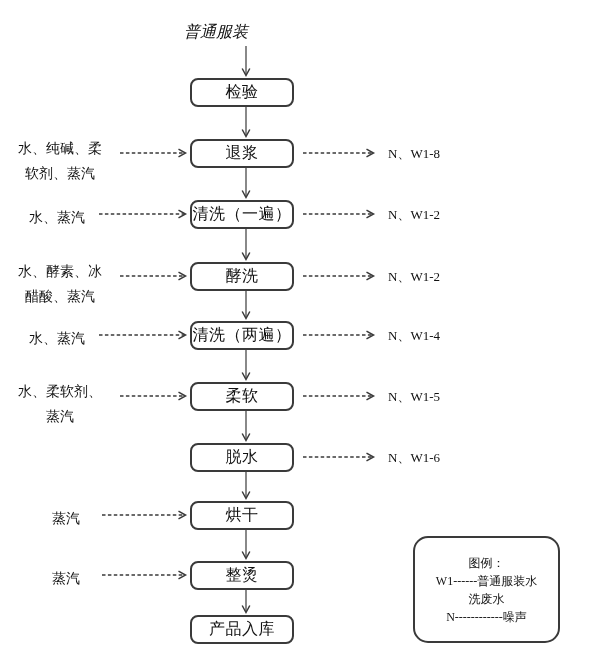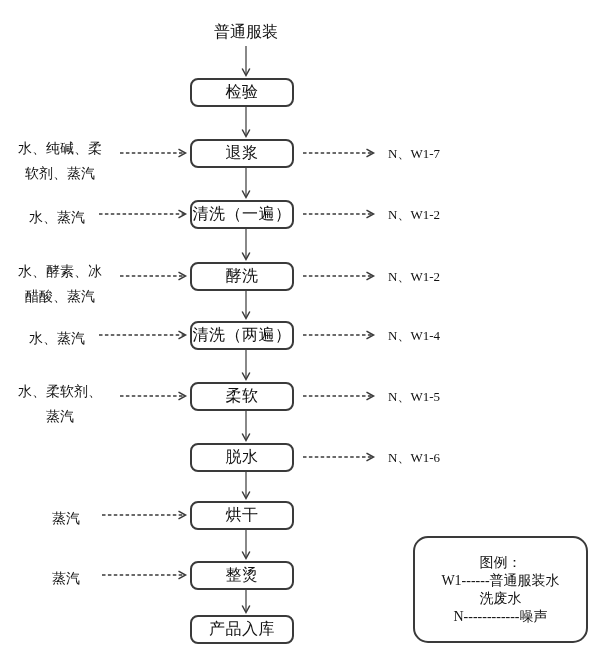--- a/index.html
+++ b/index.html
@@ -36,24 +36,25 @@
     stroke-width: 1.3;
   }
   .ah-path {
     stroke: var(--line);
     stroke-width: 1.5;
     fill: none;
   }
   .flow-title {
     position: absolute;
     left: 184px; top: 22px; width: 124px;
-    text-align: center;
+    text-align: left;
     font-size: 16px;
     line-height: 20px;
     color: var(--text);
+    font-style: italic;
   }
   .box {
     position: absolute;
     left: 190px;
     width: 104px;
     height: 29px;
     box-sizing: border-box;
     border: 2px solid var(--line);
     border-radius: 8px;
     background: var(--background);
@@ -78,28 +79,28 @@
     left: 388px;
     width: 80px;
     font-size: 13px;
     line-height: 17px;
     color: var(--text);
     white-space: nowrap;
   }
   .legend {
     position: absolute;
     left: 413px; top: 536px;
-    width: 175px; height: 107px;
+    width: 147px; height: 107px;
     box-sizing: border-box;
     border: 2px solid var(--line);
     border-radius: 15px;
     background: var(--background);
     padding-top: 16px;
     text-align: center;
-    font-size: 14px;
+    font-size: 12px;
     line-height: 18px;
     color: var(--text);
   }
   .legend-line { white-space: pre-line; }
 </style>
 </head>
 <body>
 
 <div class="canvas">
 
@@ -154,21 +155,21 @@
 软剂、蒸汽</div>
   <div class="in-label" style="left:17px; top:205px; width:80px">水、蒸汽</div>
   <div class="in-label" style="left:4px;  top:259px; width:112px">水、酵素、冰
 醋酸、蒸汽</div>
   <div class="in-label" style="left:17px; top:326px; width:80px">水、蒸汽</div>
   <div class="in-label" style="left:4px;  top:379px; width:112px">水、柔软剂、
 蒸汽</div>
   <div class="in-label" style="left:36px; top:506px; width:60px">蒸汽</div>
   <div class="in-label" style="left:36px; top:566px; width:60px">蒸汽</div>
 
-  <div class="out-label" style="top:145px">N、W1-7</div>
+  <div class="out-label" style="top:145px">N、W1-8</div>
   <div class="out-label" style="top:206px">N、W1-2</div>
   <div class="out-label" style="top:268px">N、W1-2</div>
   <div class="out-label" style="top:327px">N、W1-4</div>
   <div class="out-label" style="top:388px">N、W1-5</div>
   <div class="out-label" style="top:449px">N、W1-6</div>
 
   <div class="legend">
     <div class="legend-line">图例：</div>
     <div class="legend-line">W1------普通服装水
 洗废水</div>

